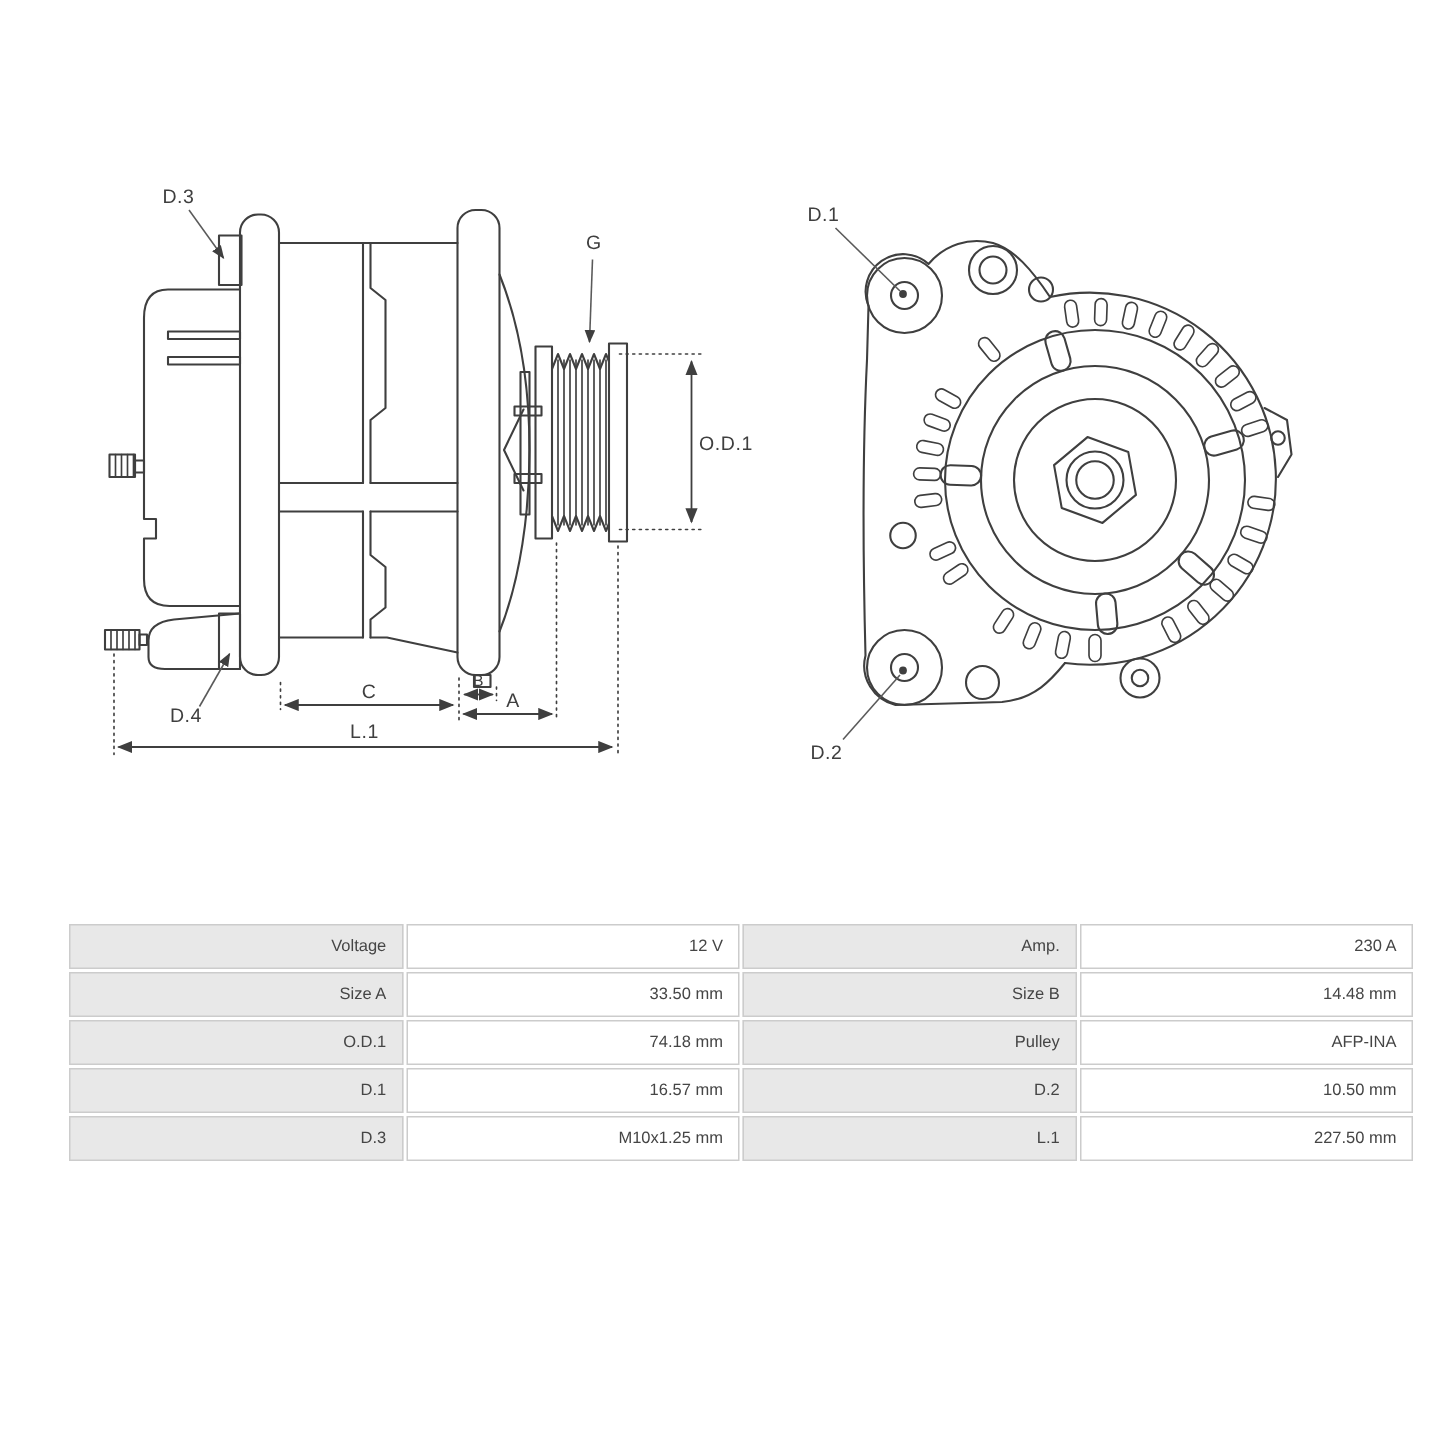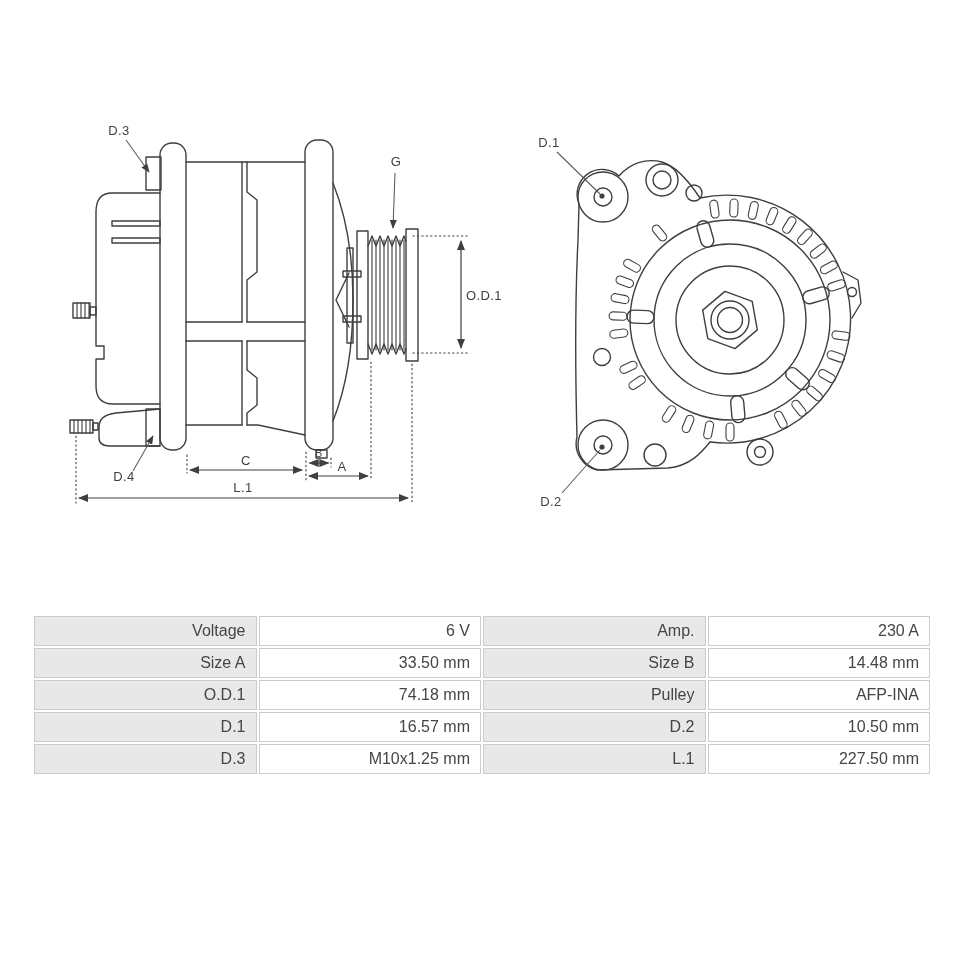--- a/index.html
+++ b/index.html
@@ -10,23 +10,23 @@
   svg.diagrams { position:absolute; left:0; top:0; }
   svg .ln   { stroke:#3f3f3f; stroke-width:1.4; fill:none; stroke-linejoin:round; stroke-linecap:round; }
   svg .thin { stroke:#3f3f3f; stroke-width:1.1; fill:none; stroke-linecap:round; }
   svg .dot  { stroke:#3f3f3f; stroke-width:1.1; fill:none; stroke-dasharray:1.4 3; stroke-linecap:round; }
   svg .dim  { stroke:#3f3f3f; stroke-width:1.2; fill:none; }
   svg .lead { stroke:#5a5a5a; stroke-width:1.05; fill:none; }
   svg text  { fill:#3f3f3f; font-family:"Liberation Sans", sans-serif; font-size:13px; letter-spacing:0.4px; }
   svg text.small { font-size:10.5px; }
 
   table.spec {
-    position:absolute; left:32px; top:614px; width:900px;
+    position:absolute; left:44px; top:614px; width:900px;
     border-collapse:separate; border-spacing:2px; table-layout:fixed;
-    font-size:16px; color:#454545;
+    font-size:11px; color:#454545;
   }
   table.spec td {
     height:28px; border:1px solid #cccccc; text-align:right;
     padding:0 10px 0 4px; overflow:hidden; white-space:nowrap;
   }
   td.lab { background:#e8e8e8; }
   td.val { background:#ffffff; }
 </style>
 </head>
 <body>
@@ -210,21 +210,21 @@
         <path class="lead" d="M562,493 L600,450"></path>
         <circle cx="602" cy="447" r="2.6" fill="#3f3f3f" stroke="none"></circle>
       </g>
     </g>
   </svg>
 
   <table class="spec">
     <tbody>
       <tr>
         <td class="lab">Voltage</td>
-        <td class="val">6 V</td>
+        <td class="val">12 V</td>
         <td class="lab">Amp.</td>
         <td class="val">230 A</td>
       </tr>
       <tr>
         <td class="lab">Size A</td>
         <td class="val">33.50 mm</td>
         <td class="lab">Size B</td>
         <td class="val">14.48 mm</td>
       </tr>
       <tr>

